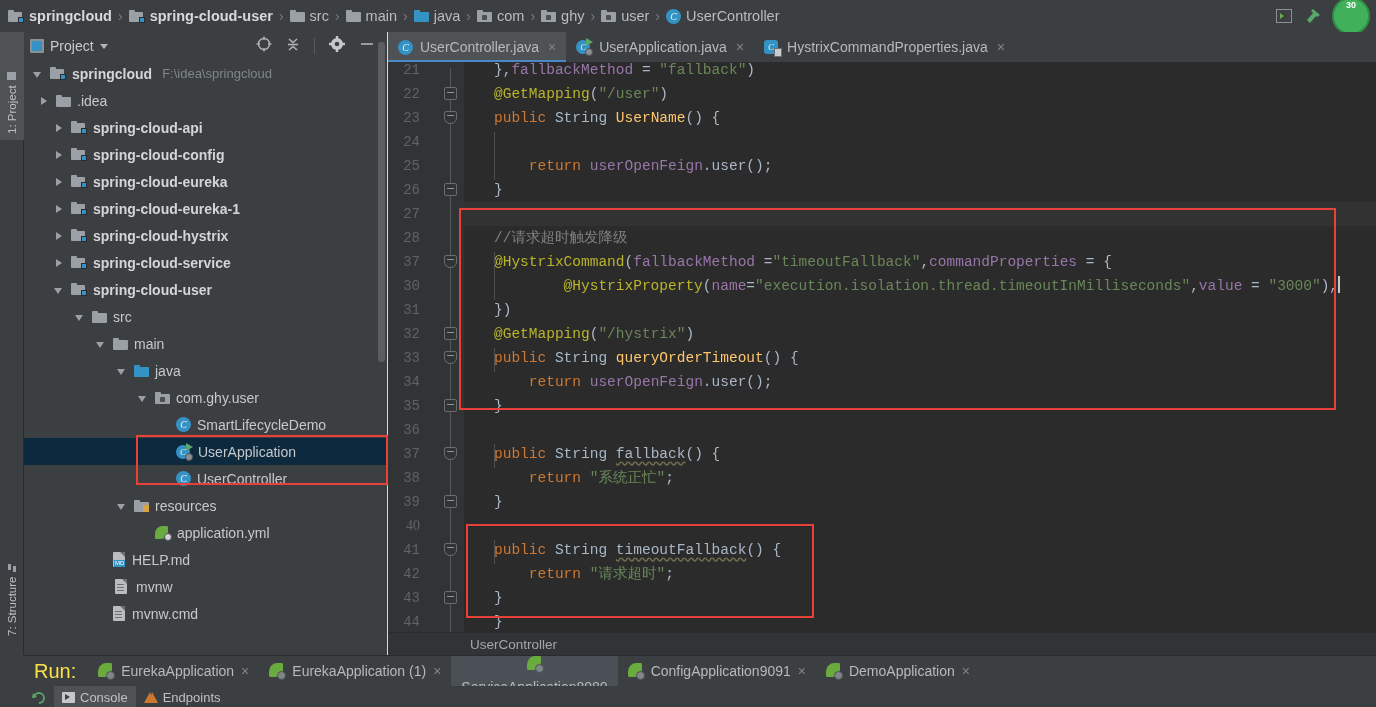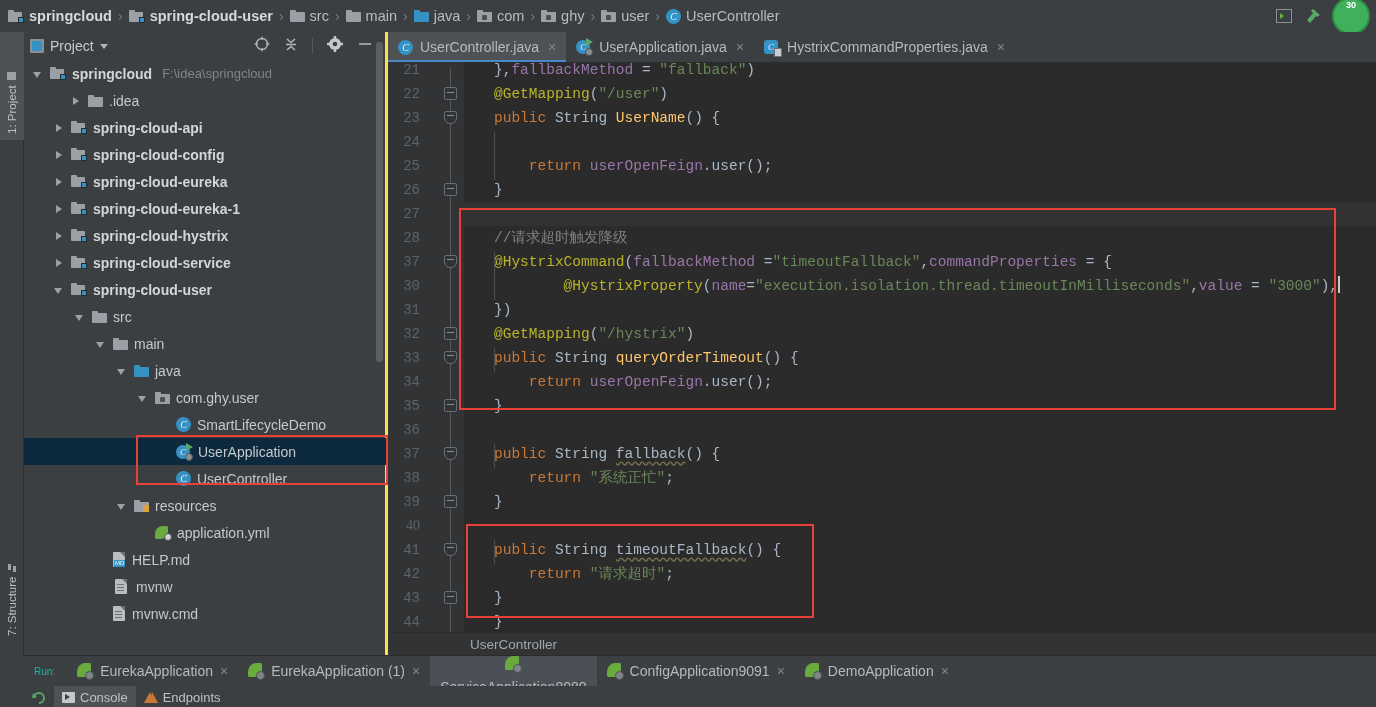--- a/index.html
+++ b/index.html
@@ -188,21 +188,21 @@
   }
   .vtab-sq.dots:before {
     content: ""; position: absolute; left: 0; top: 0; width: 3px; height: 6px;
     background: #9aa0a6;
     box-shadow: 5px 2px 0 #9aa0a6;
   }
 
   
   .project-panel {
     position: absolute; left: 24px; top: 32px; width: 364px; height: 623px;
-    background: #3c3f41; border-right: 3px solid #fde047;
+    background: #3c3f41; border-right: 1px solid #fde047;
   }
   .project-header {
     height: 28px; display: flex; align-items: center;
     padding: 0 6px; gap: 6px; background: #3c3f41;
   }
   .proj-ico {
     width: 14px; height: 14px; background: #8b9092; position: relative; border-radius: 1px;
   }
   .proj-ico:after {
     content: ""; position: absolute; left: 2px; top: 2px; width: 10px; height: 10px;
@@ -338,21 +338,21 @@
   
   .run-panel {
     position: absolute; left: 24px; top: 655px; width: 1352px; height: 52px;
     background: #3c3f41; border-top: 1px solid #2b2b2b;
   }
   .run-tabs {
     height: 30px; display: flex; align-items: stretch; background: #3c3f41;
   }
   .run-label {
     display: flex; align-items: center; padding: 0 12px 0 10px;
-    font-size: 10px; color: #14b8a6;
+    font-size: 20px; color: #fde047;
   }
   .rtab {
     display: flex; align-items: center; gap: 7px; padding: 0 10px;
     font-size: 14px; color: #b6babc; background: #4b5056;
   }
   .rtab.sel { background: #4b5056; flex-direction: column; }
   .rtab.alt { background: #3c3f41; }
   .rtab-x { color: #80868a; font-size: 14px; }
 
   .run-bottom {
@@ -539,21 +539,21 @@
     <div class="tree" id="tree">
         <div class="trow" style="padding-left: 8px;">
           <span class="twist down"></span>
           <span class="ico ico-module">
             <i></i>
             <b></b>
           </span>
           <span class="tlabel bold">springcloud</span>
           <span class="tpath">F:\idea\springcloud</span>
         </div>
-        <div class="trow" style="padding-left: 46px;">
+        <div class="trow" style="padding-left: 14px;">
           <span class="twist right"></span>
           <span class="ico ico-folder">
             <i></i>
           </span>
           <span class="tlabel">.idea</span>
         </div>
         <div class="trow" style="padding-left: 29px;">
           <span class="twist right"></span>
           <span class="ico ico-module">
             <i></i>

